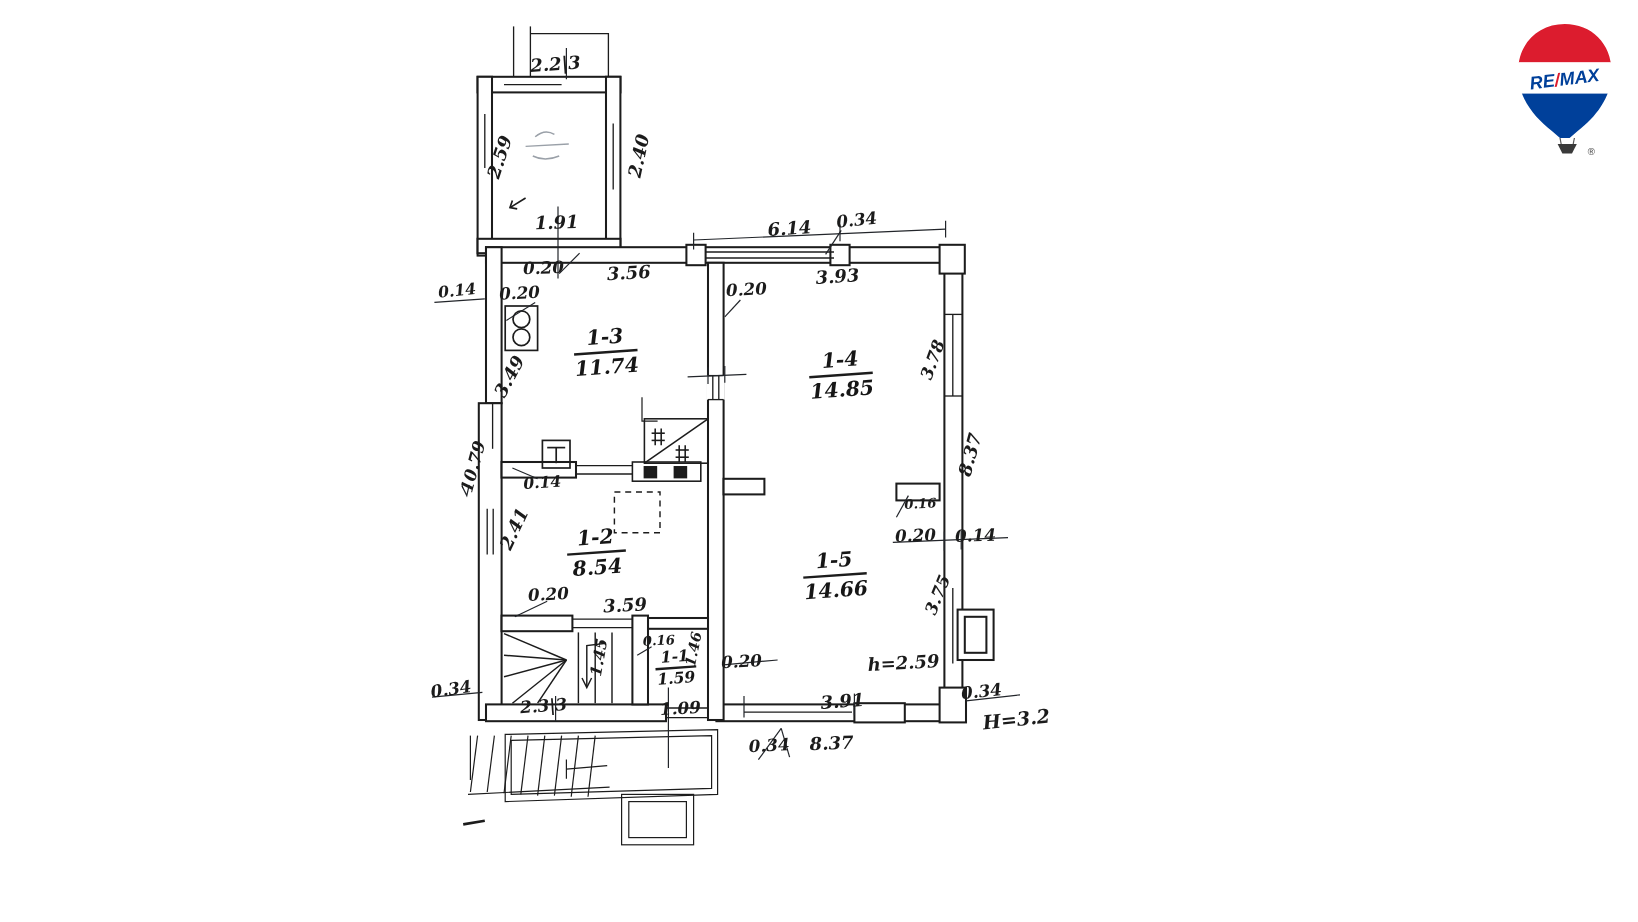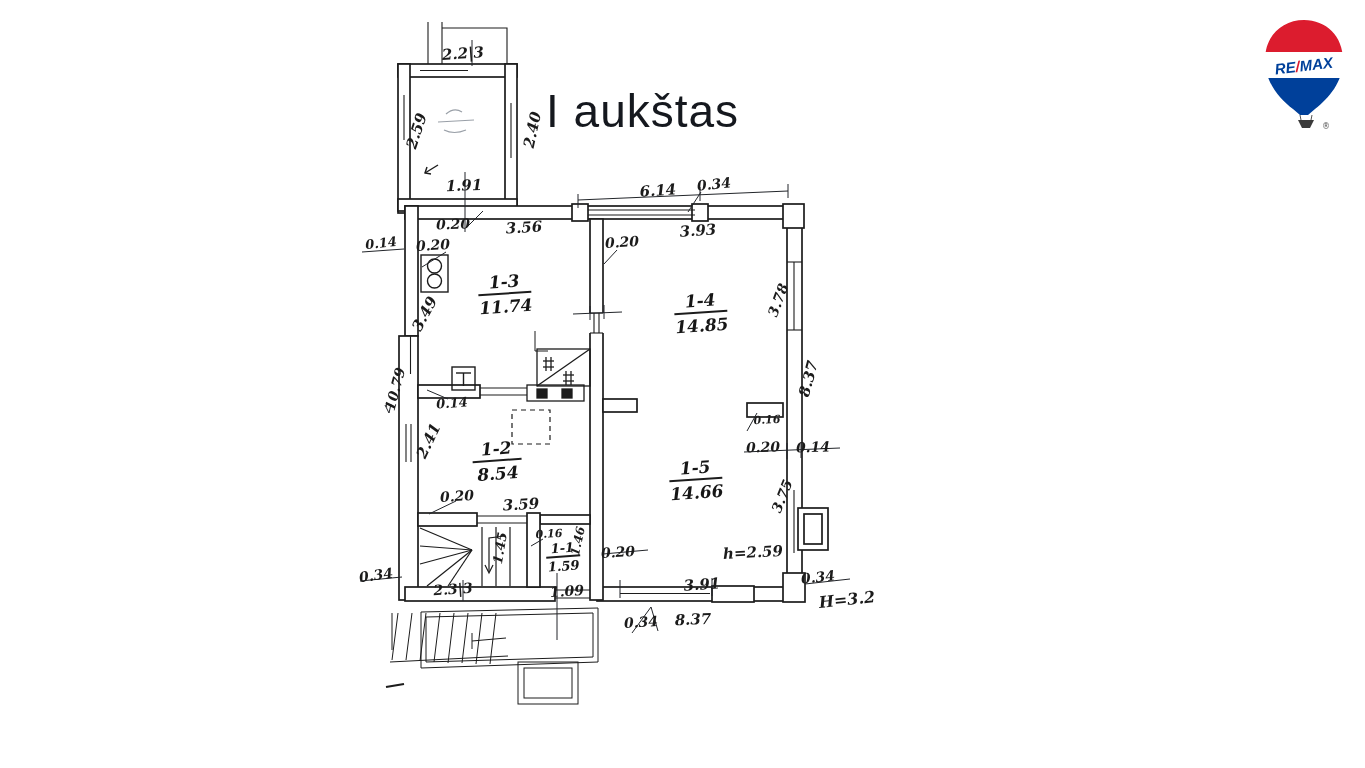--- a/index.html
+++ b/index.html
@@ -195,21 +195,20 @@
       <line x1="463" y1="580" x2="463" y2="601"></line>
       <line x1="557" y1="573" x2="557" y2="640"></line>
       <line x1="632" y1="633" x2="651" y2="607"></line>
       <line x1="651" y1="607" x2="658" y2="631"></line>
       <line x1="620" y1="580" x2="620" y2="598"></line>
       <line x1="712" y1="578" x2="712" y2="596"></line>
       <polyline points="385,405 389,413 391,404"></polyline>
     </g>
   </svg>
 
-  <div class="title">I aukštas</div>
 
   <svg class="logo" width="100" height="122" viewBox="0 0 100 122">
     <defs>
       <clipPath id="balloonClip">
         <path d="M 10,48 C 10,24 27,8 49,8 C 71,8 88,24 88,48 C 88,70 74,86 60,97 L 53,103 L 45,103 L 38,97 C 24,86 10,70 10,48 Z"></path>
       </clipPath>
     </defs>
     <g clip-path="url(#balloonClip)">
       <rect x="0" y="0" width="100" height="40" fill="#DC1C2E"></rect>
       <rect x="0" y="40" width="100" height="26" fill="#ffffff"></rect>

